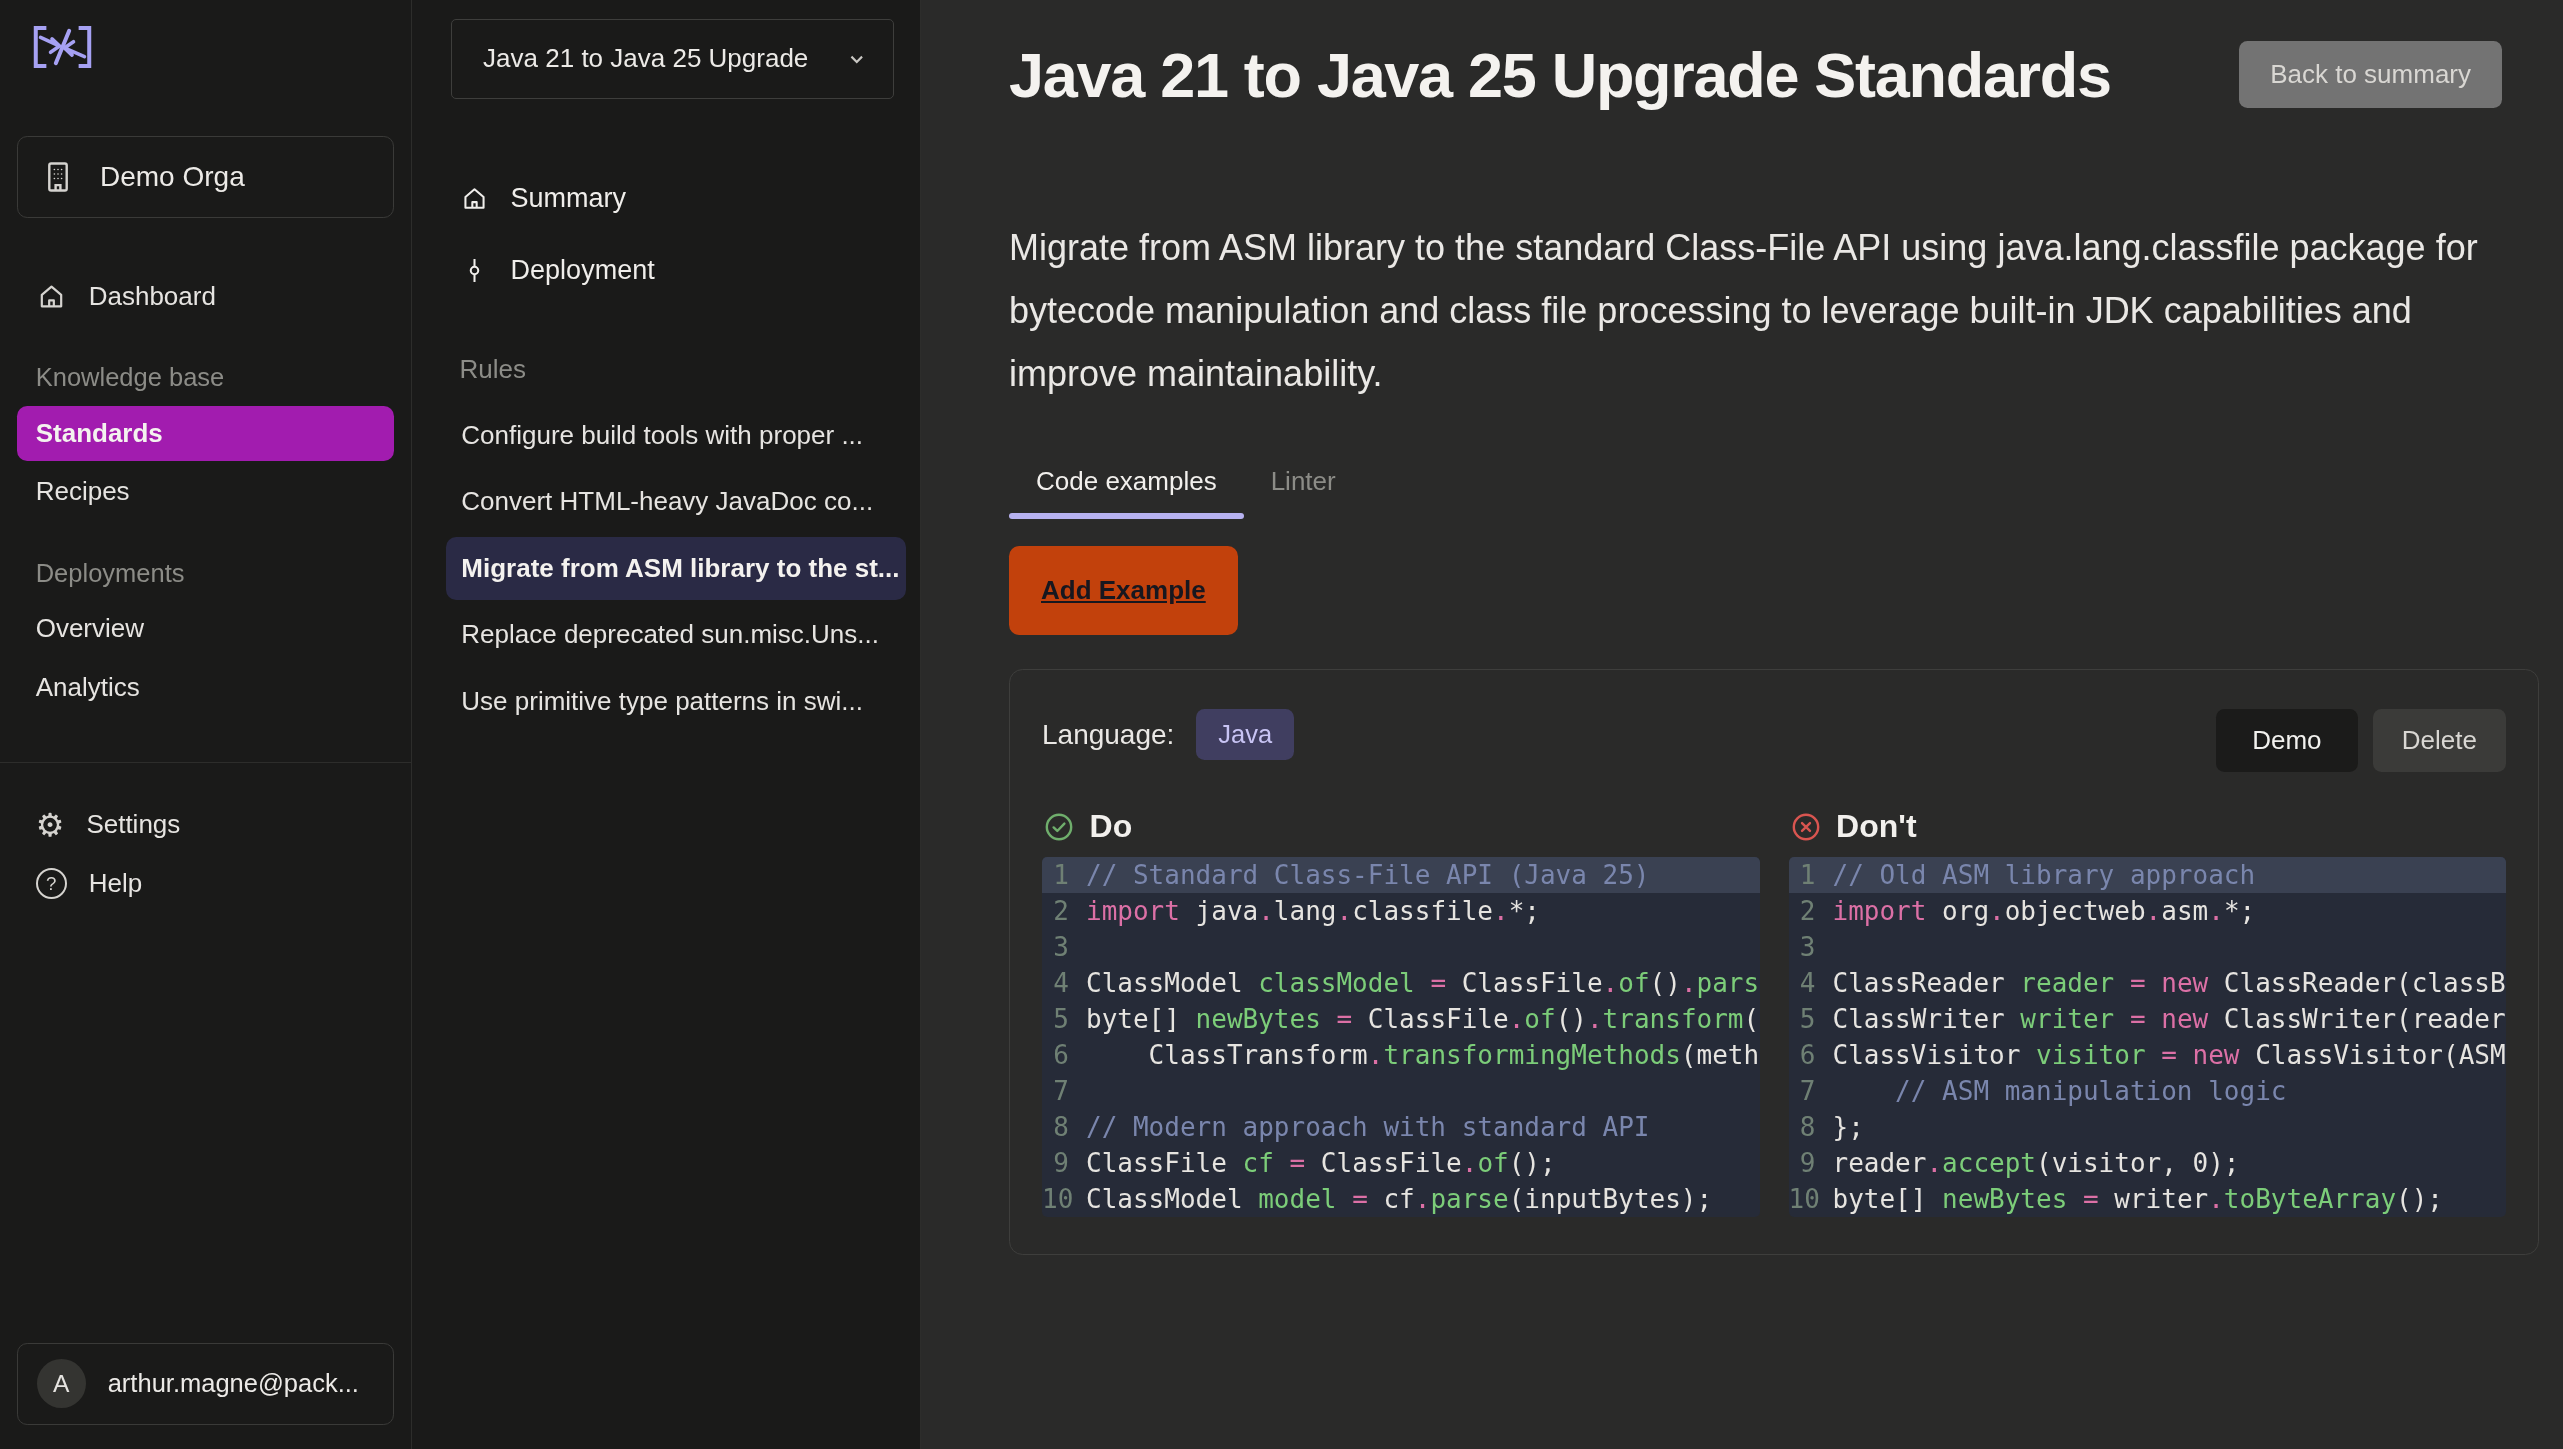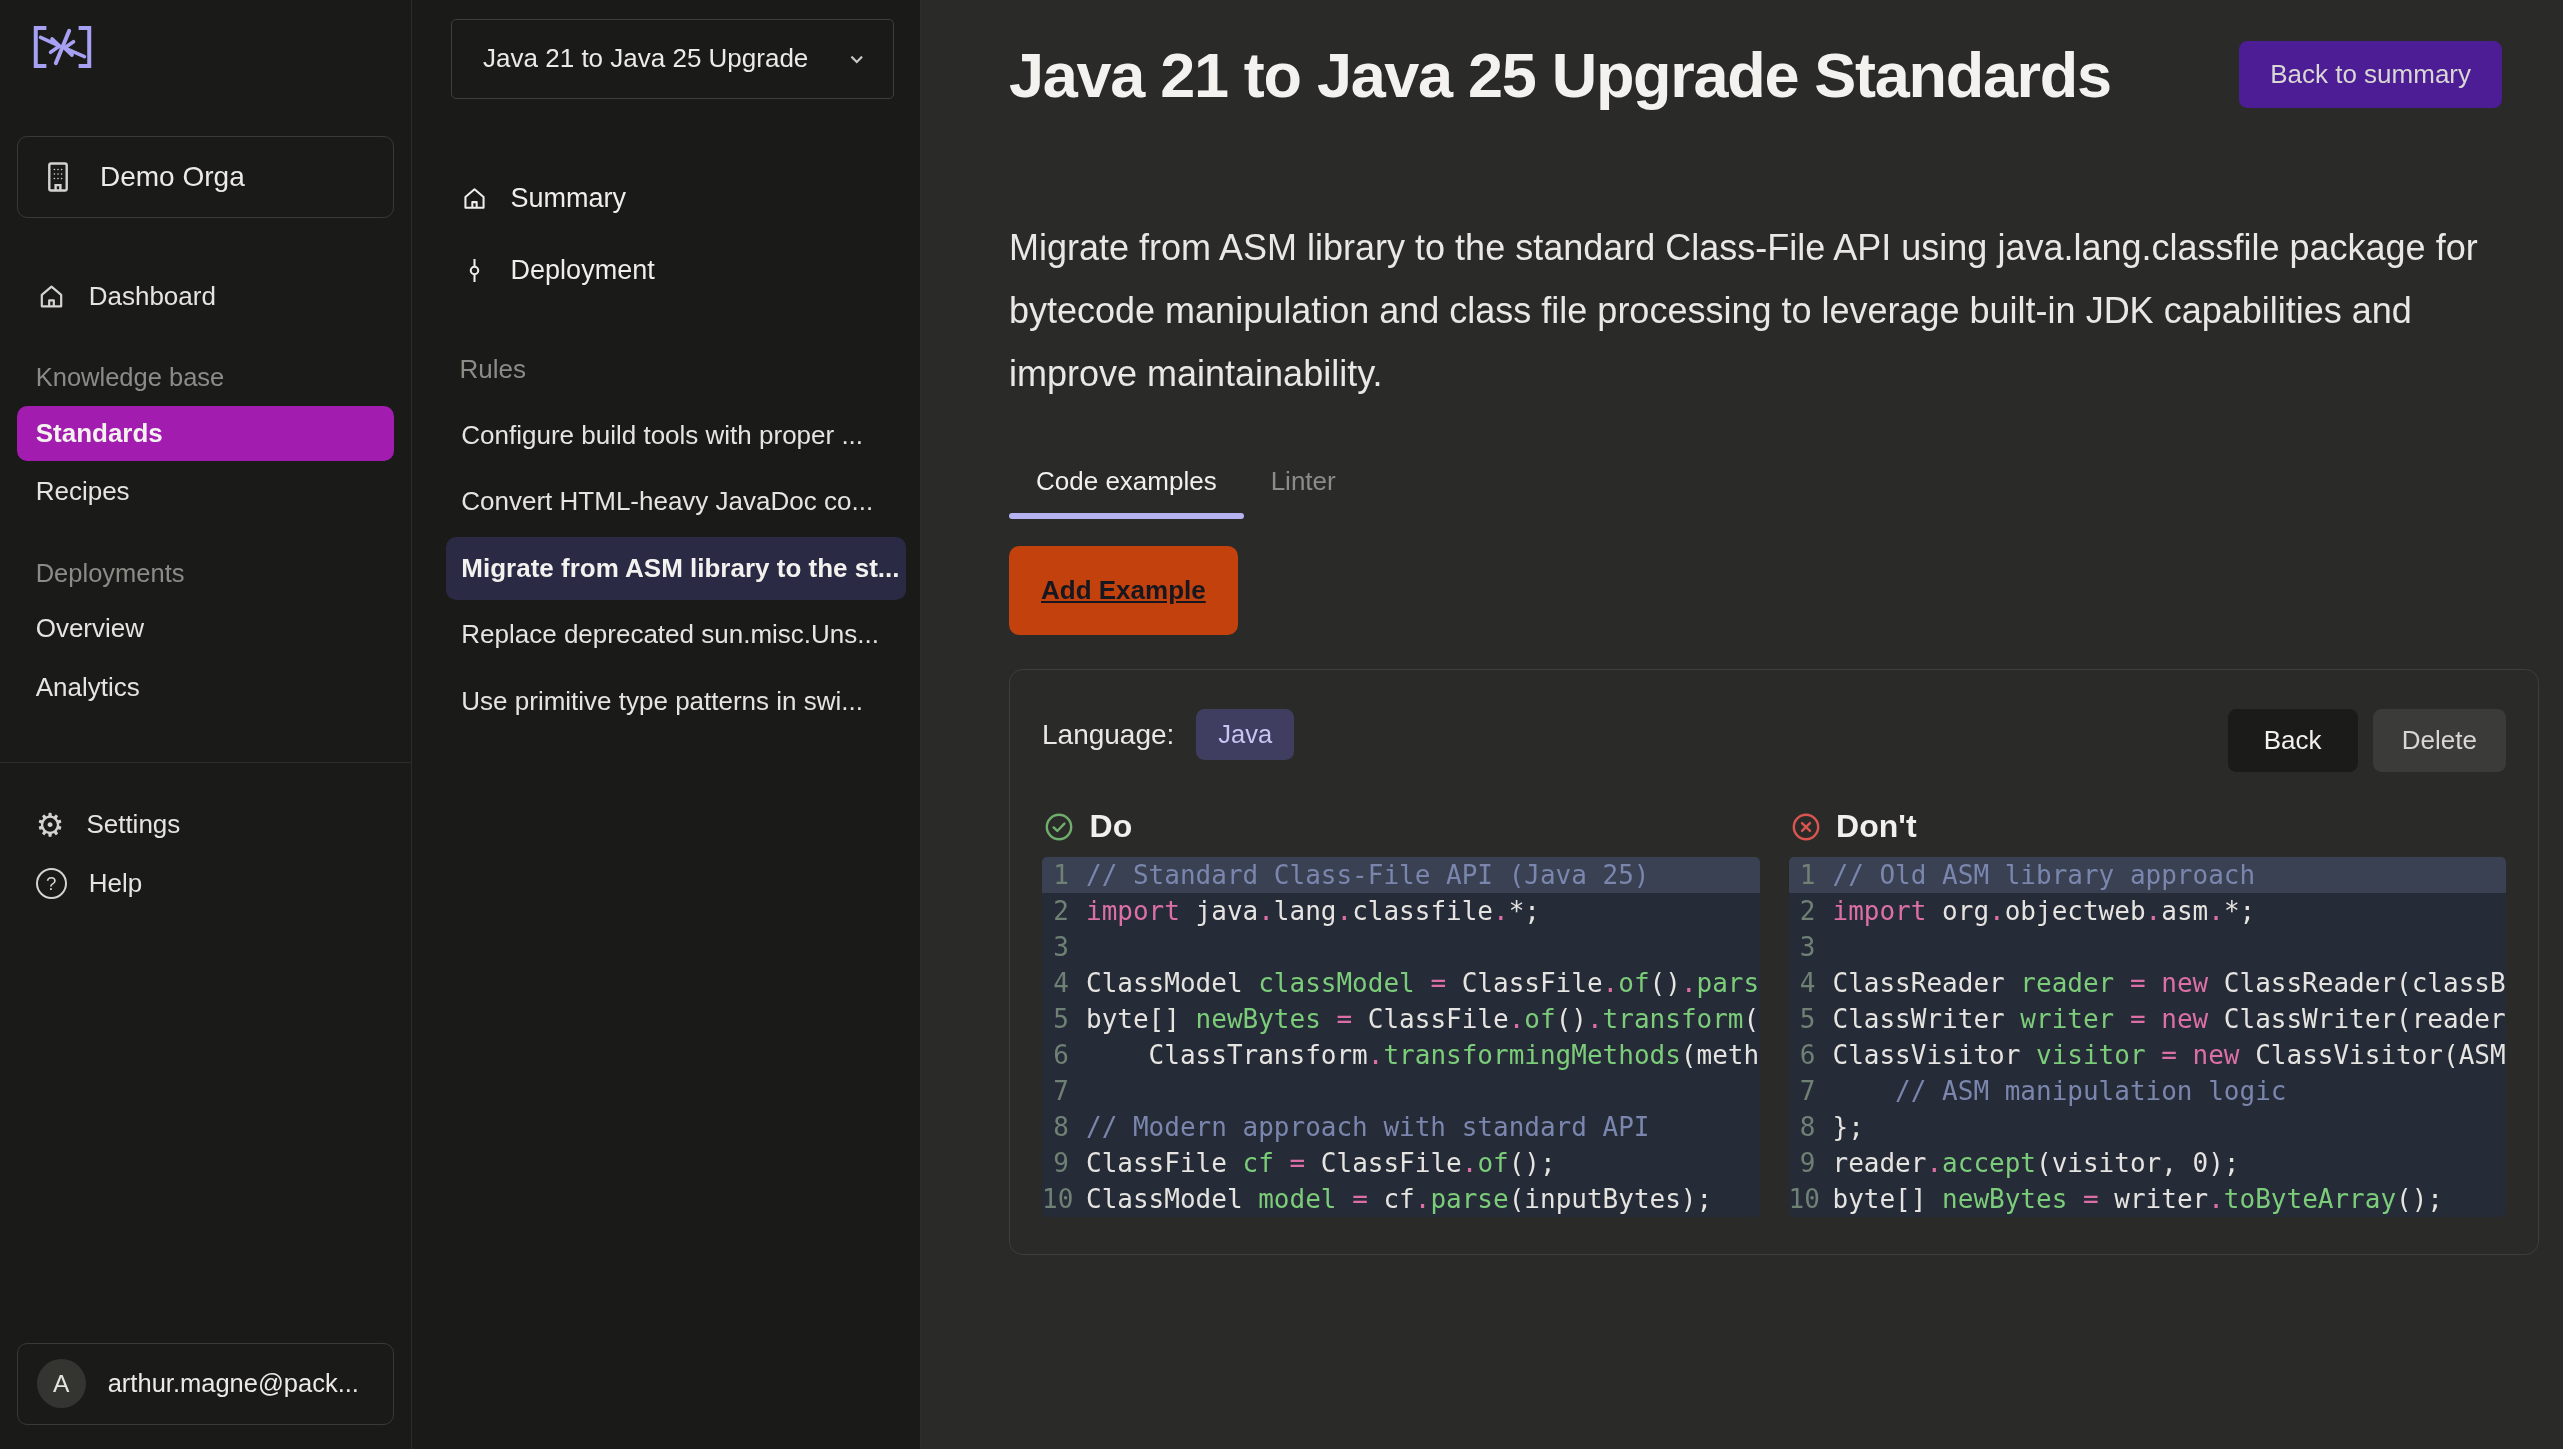--- a/index.html
+++ b/index.html
@@ -72,21 +72,21 @@
   .rule-item.active { background:#2a2a45; font-weight:700; color:#f4f2ef; }
 
   
   .main { flex:1; padding:39px 24px 0 88px; overflow:hidden; }
   .main-header { display:flex; justify-content:space-between; align-items:flex-start; margin-bottom:105px; }
   .page-title {
     margin:0; font-size:63px; font-weight:800; letter-spacing:-1.3px;
     color:#f4f2ef;
   }
   .back-btn {
-    background:#4c1d95; color:#d9d7d3; border:none; border-radius:8.5px;
+    background:#737373; color:#d9d7d3; border:none; border-radius:8.5px;
     font-size:26px; padding:18px 31px; margin:1.7px 37px 0 0;
     font-family:inherit;
   }
   .description { font-size:36px; line-height:63px; max-width:1536px; color:#eae8e5; margin-bottom:61px; }
   .tabs { display:flex; }
   .tab { position:relative; font-size:26px; padding:0 27px 22px; color:#8c8c87; }
   .tab.active { color:#f2f0ed; }
   .tab.active::after {
     content:""; position:absolute; left:0; right:0; bottom:0;
     height:6px; border-radius:3.4px; background:#b7b2f0;
@@ -271,21 +271,21 @@
 
   <button class="add-btn">Add Example</button>
 
   <section class="card">
     <div class="card-head">
       <div class="lang-row">
         <span>Language:</span>
         <span class="lang-badge">Java</span>
       </div>
       <div class="card-btns">
-        <button class="btn-edit">Back</button>
+        <button class="btn-edit">Demo</button>
         <button class="btn-delete">Delete</button>
       </div>
     </div>
 
     <div class="examples">
       <div class="example-col">
         <div class="ex-head">
           <span class="icon">
             <svg width="34" height="34" viewBox="0 0 24 24" fill="none" stroke="#6fae6c" stroke-width="1.7">
               <circle cx="12" cy="12" r="8.6"></circle>

